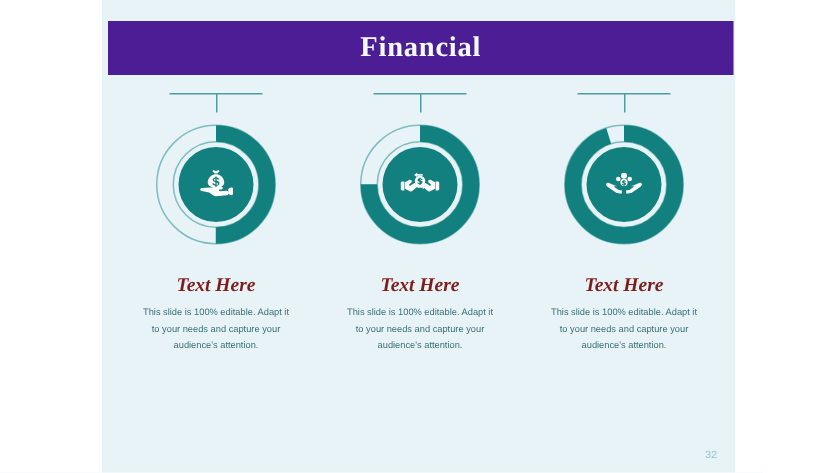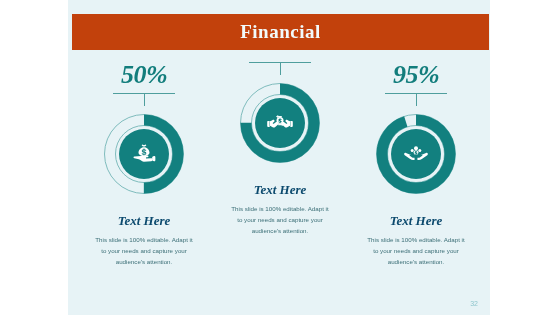--- a/index.html
+++ b/index.html
@@ -24,21 +24,21 @@
     background: #e7f3f6;
   }
 
   
   #title-bar {
     position: absolute;
     left: 4px;
     top: 14px;
     width: 417px;
     height: 36px;
-    background: #c2410c;
+    background: #4c1d95;
     display: flex;
     align-items: center;
     justify-content: center;
   }
   #title-text {
     color: #f2fafb;
     font-family: "Liberation Serif", serif;
     font-size: 19px;
     font-weight: bold;
     letter-spacing: 0.5px;
@@ -122,21 +122,21 @@
     justify-content: center;
   }
   .icon-disc svg { display: block; }
 
   
   .text-here {
     font-family: "Liberation Serif", serif;
     font-style: italic;
     font-weight: bold;
     font-size: 13px;
-    color: #0c4a6e;
+    color: #7f1d1d;
     margin-top: 13px;
     margin-bottom: 6px;
   }
   .body-text {
     font-family: "Liberation Sans", sans-serif;
     font-size: 6.2px;
     line-height: 1.75;
     color: #3c6f77;
     text-align: center;
     width: 98px;
@@ -157,21 +157,20 @@
 
 <div id="slide">
 
   <div id="title-bar">
     <span id="title-text">Financial</span>
   </div>
 
   <div id="columns">
 
     <div class="column">
-      <div class="pct">50%</div>
       <div class="connector">
         <div class="hbar"></div>
         <div class="vbar"></div>
       </div>
       <div class="donut-wrap">
         <svg class="donut-ring" viewBox="0 0 92 92">
 
           <circle cx="46" cy="46" r="39.5" fill="none" stroke="#7fbcbd" stroke-width="1"></circle>
           <circle cx="46" cy="46" r="28.5" fill="none" stroke="#7fbcbd" stroke-width="1"></circle>
 
@@ -226,21 +225,20 @@
               <path d="M19.0 16.6 l-2.2 1.6 v-1.0 h-3.6 v-1.2 h3.6 v-1.0 Z" opacity="0.95"></path>
             </g>
           </svg>
         </div>
       </div>
       <div class="text-here">Text Here</div>
       <div class="body-text">This slide is 100% editable. Adapt it to your needs and capture your audience's attention.</div>
     </div>
 
     <div class="column">
-      <div class="pct">95%</div>
       <div class="connector">
         <div class="hbar"></div>
         <div class="vbar"></div>
       </div>
       <div class="donut-wrap">
         <svg class="donut-ring" viewBox="0 0 92 92">
           <circle cx="46" cy="46" r="39.5" fill="none" stroke="#7fbcbd" stroke-width="1"></circle>
           <circle cx="46" cy="46" r="28.5" fill="none" stroke="#7fbcbd" stroke-width="1"></circle>
 
           <circle cx="46" cy="46" r="34" fill="none" stroke="#12807f" stroke-width="11" stroke-dasharray="202.9 10.7" stroke-dashoffset="0" transform="rotate(-90 46 46)"></circle>

